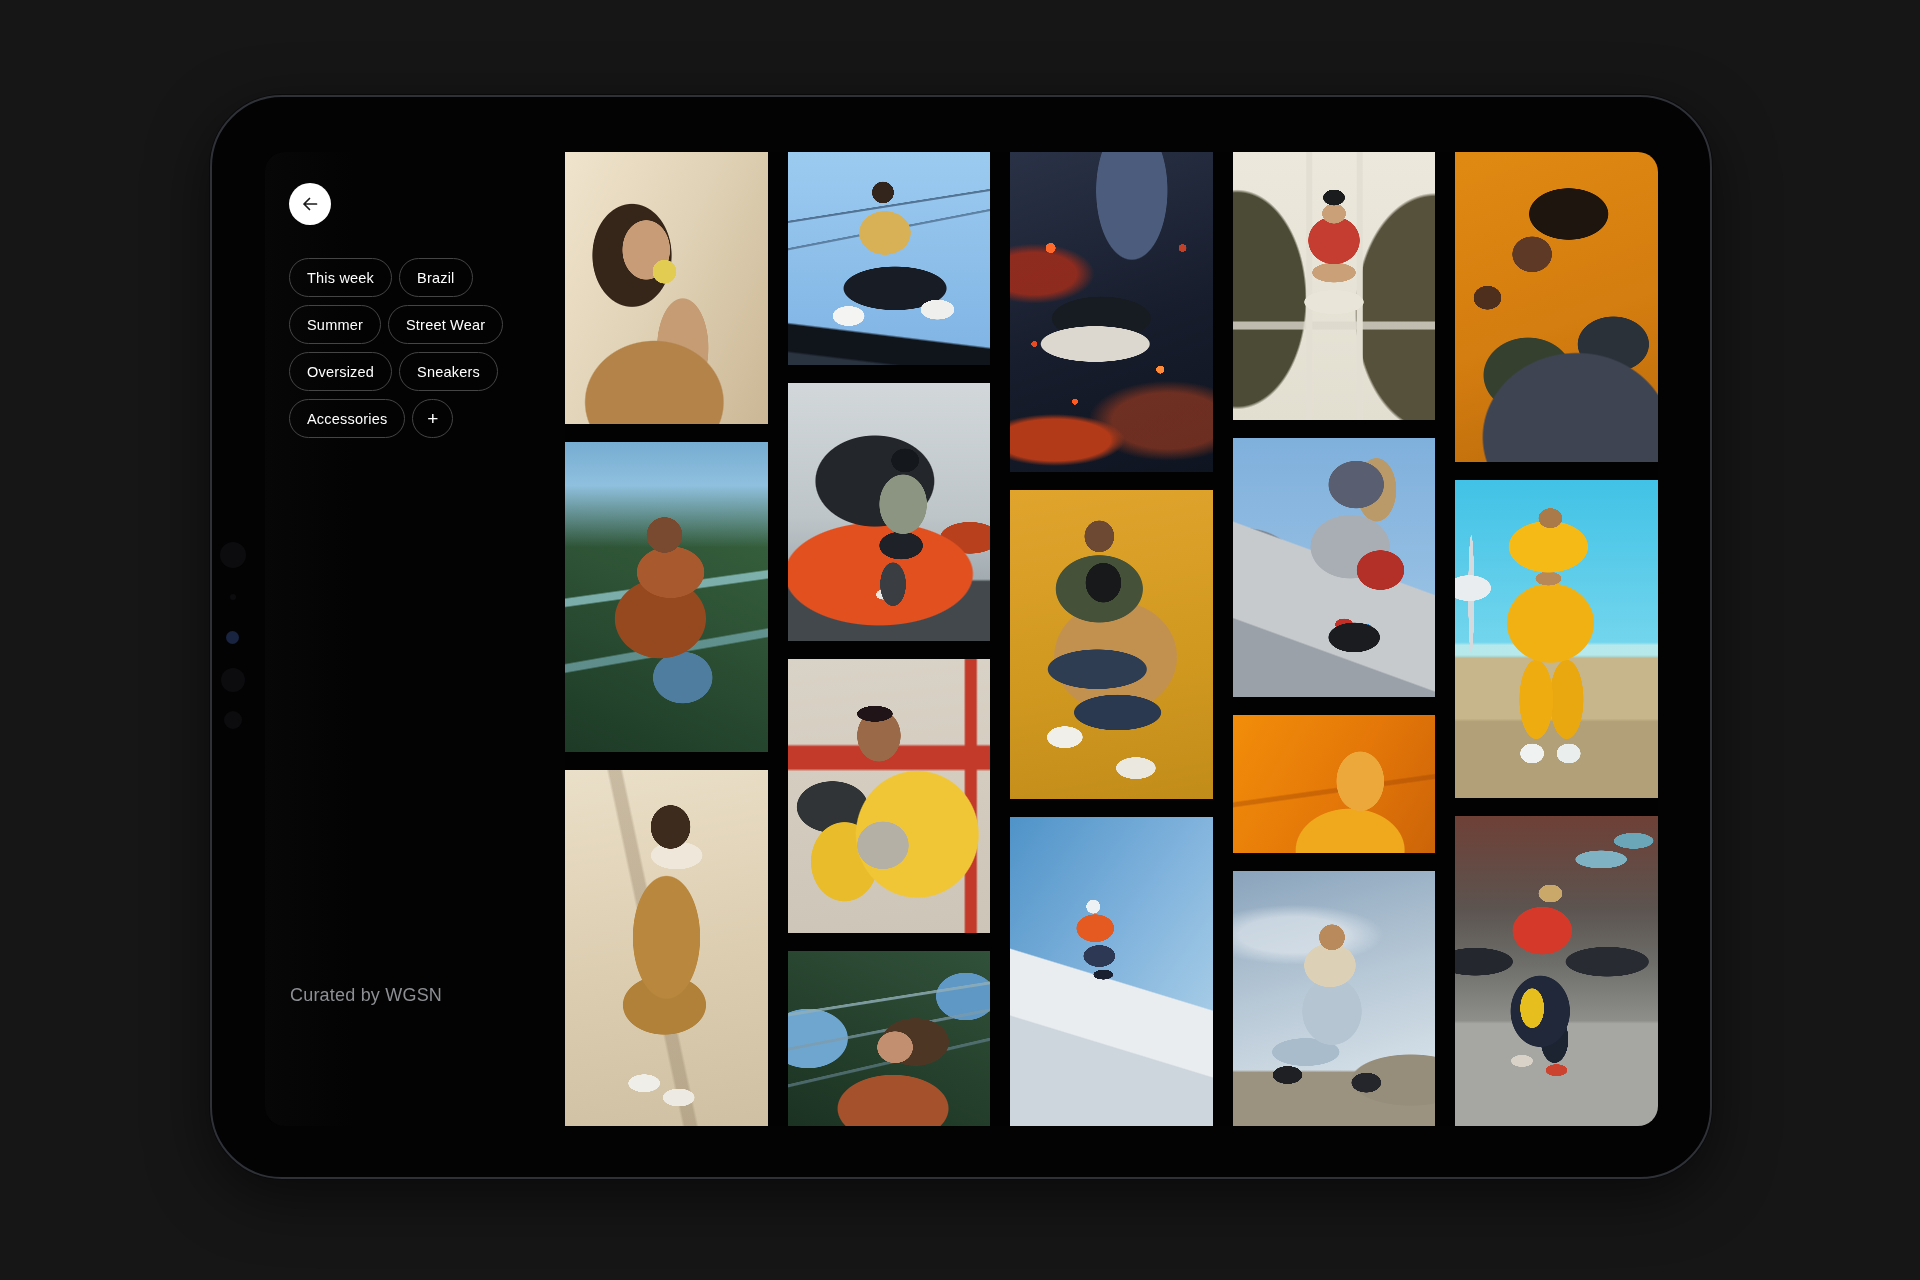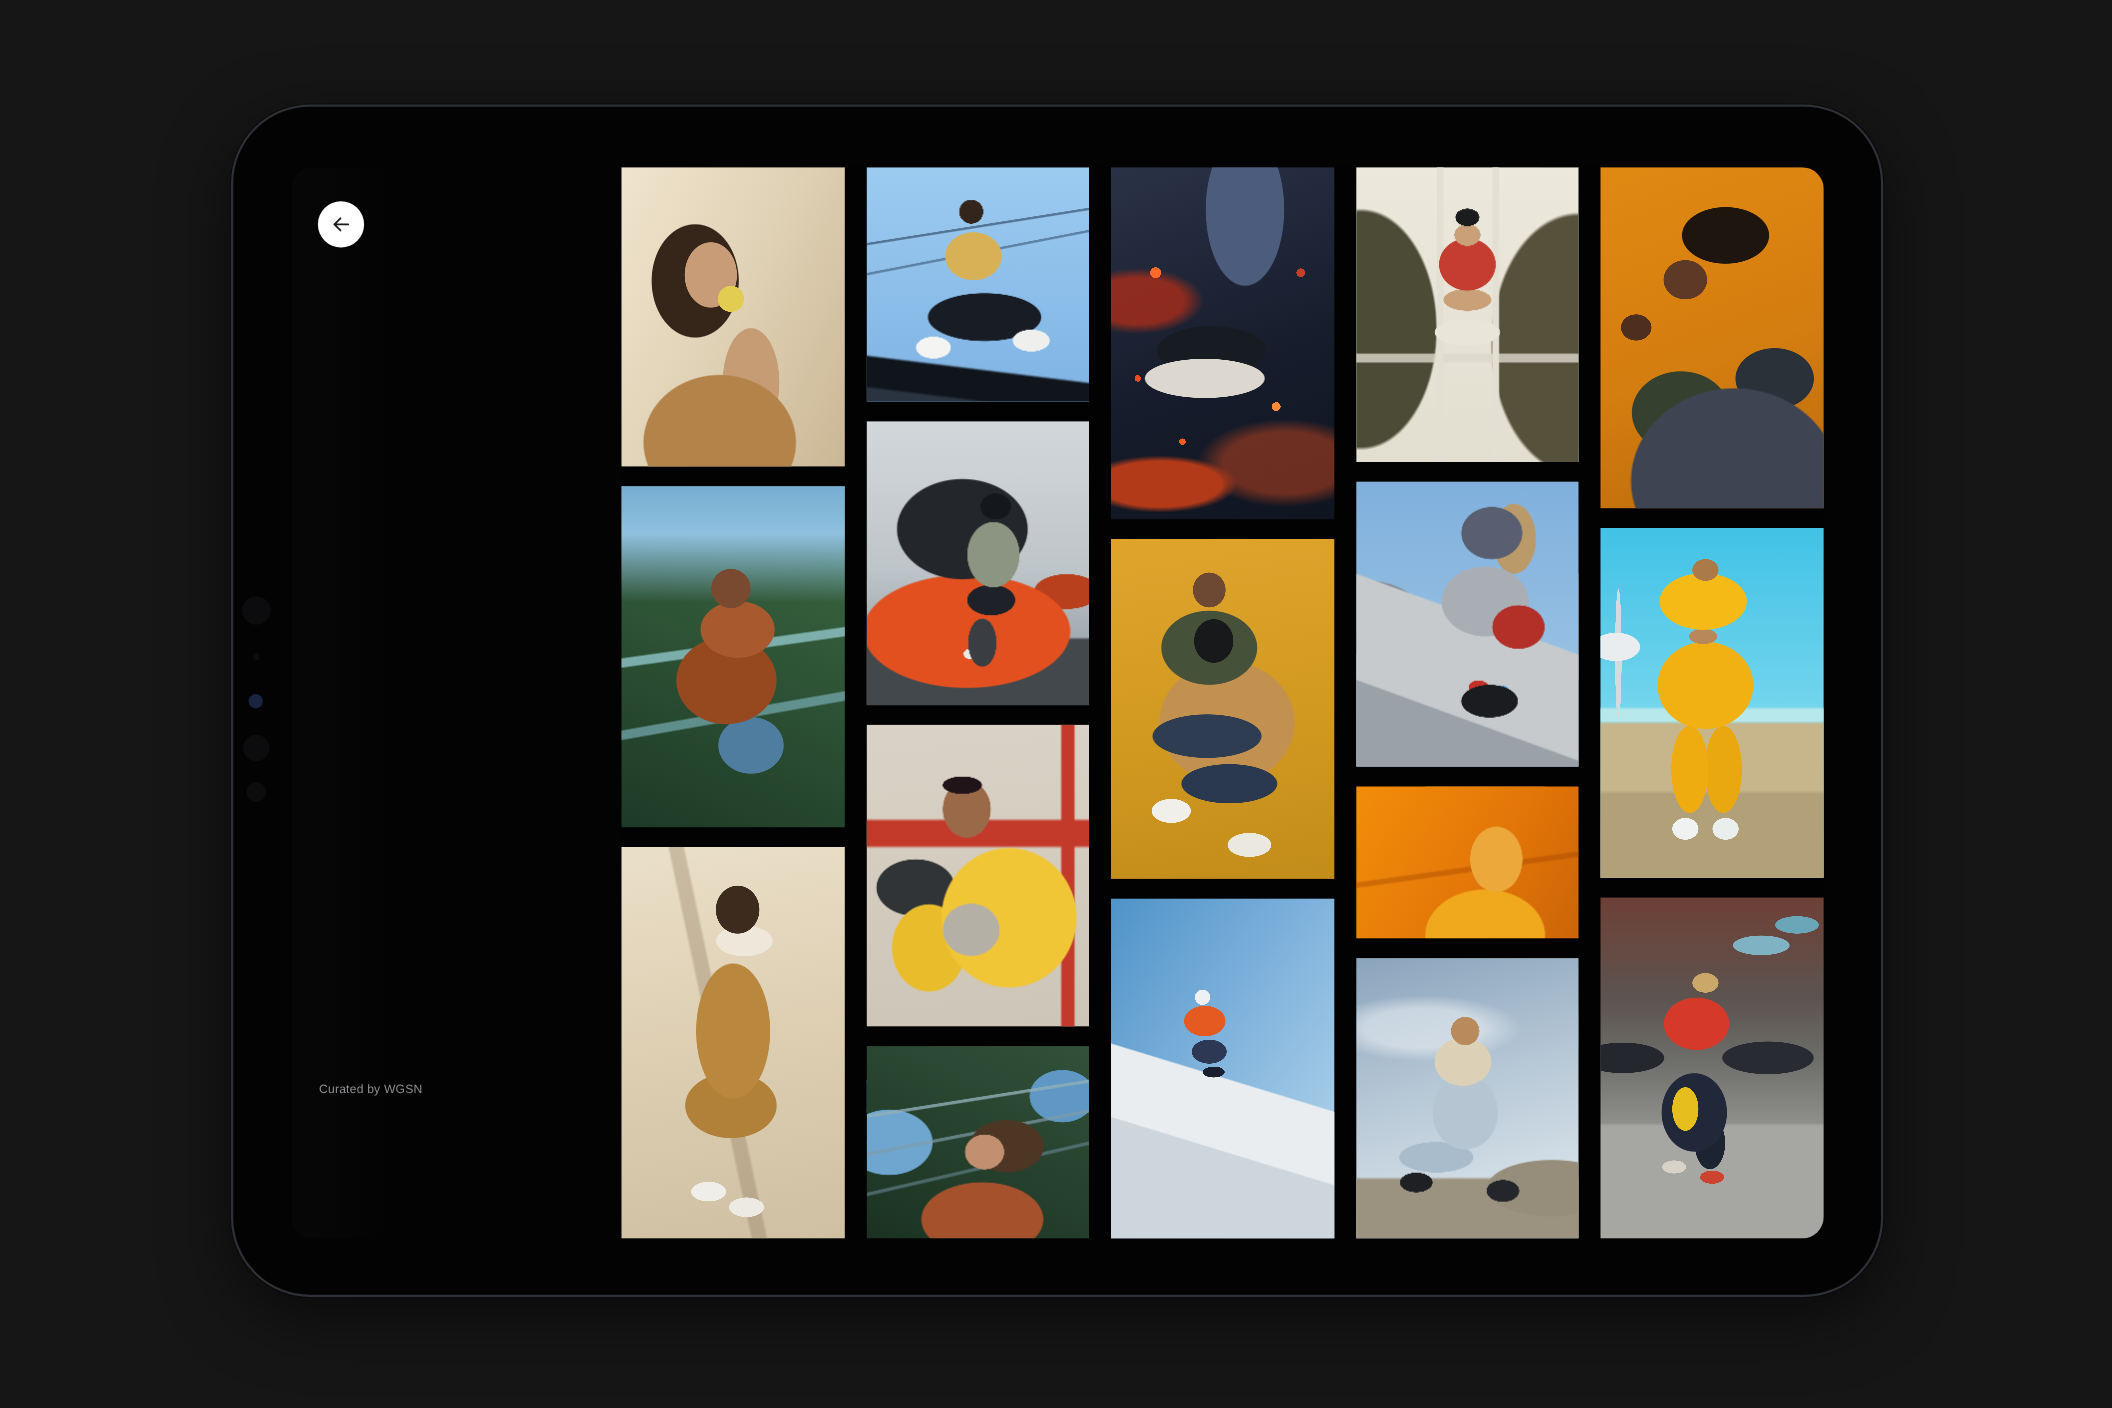--- a/index.html
+++ b/index.html
@@ -55,21 +55,21 @@
     background:transparent;
     border:1px solid #454545;
     border-radius:20px;
     color:#ffffff;font-size:14.5px;letter-spacing:0.2px;
     font-family:"Liberation Sans", sans-serif;
     cursor:pointer;white-space:nowrap;
   }
   .pill.add{width:41px;padding:0;font-size:19px;font-weight:400;}
   .credit{
     position:absolute;left:25px;top:833px;
-    color:#8e8f93;font-size:11px;letter-spacing:0.2px;
+    color:#8e8f93;font-size:18px;letter-spacing:0.2px;
   }
   .grid{
     position:absolute;left:300px;top:0;
     width:1093px;height:974px;
     display:flex;gap:20px;
   }
   .col{flex:1 1 0;display:flex;flex-direction:column;gap:18px;}
   .tile{width:100%;background-color:#222;}
 </style>
 </head>
@@ -85,20 +85,30 @@
   </div>
 
   <div class="screen">
     <aside class="sidebar">
       <button class="back-btn" aria-label="Back">
         <svg width="20" height="20" viewBox="0 0 20 20" fill="none">
           <path d="M16.5 10 H4 M9.5 4.5 L4 10 L9.5 15.5" stroke="#1b1b1b" stroke-width="1.7" stroke-linecap="round" stroke-linejoin="round"></path>
         </svg>
       </button>
 
+      <div class="pills">
+          <button class="pill">This week</button>
+          <button class="pill">Brazil</button>
+          <button class="pill">Summer</button>
+          <button class="pill">Street Wear</button>
+          <button class="pill">Oversized</button>
+          <button class="pill">Sneakers</button>
+          <button class="pill">Accessories</button>
+          <button class="pill add">+</button>
+        </div>
 
       <div class="credit">Curated by WGSN</div>
     </aside>
 
     <main class="grid">
         <div class="col">
           <div class="tile" style="height: 272px; background: radial-gradient(12px at 49% 44%, rgb(227, 204, 82) 98%, transparent), radial-gradient(24px 30px at 40% 36%, rgb(199, 156, 118) 98%, transparent), radial-gradient(40px 52px at 33% 38%, rgb(54, 38, 25) 98%, transparent), radial-gradient(70px 62px at 44% 92%, rgb(179, 131, 74) 98%, transparent), radial-gradient(26px 50px at 58% 72%, rgb(197, 156, 116) 98%, transparent), linear-gradient(115deg, rgb(240, 228, 205) 0%, rgb(224, 210, 182) 48%, rgb(203, 183, 149) 100%);"></div>
           <div class="tile" style="height: 310px; background: radial-gradient(18px 18px at 49% 30%, rgb(122, 74, 48) 98%, transparent), radial-gradient(34px 26px at 52% 42%, rgb(168, 90, 46) 98%, transparent), radial-gradient(46px 40px at 47% 57%, rgb(150, 73, 31) 98%, transparent), radial-gradient(30px 26px at 58% 76%, rgb(79, 125, 160) 98%, transparent), linear-gradient(172deg, transparent 46%, rgba(150, 205, 210, 0.75) 46.5%, rgba(150, 205, 210, 0.75) 48.5%, transparent 49%), linear-gradient(170deg, transparent 64%, rgba(125, 180, 190, 0.65) 64.5%, rgba(125, 180, 190, 0.65) 66.5%, transparent 67%), linear-gradient(rgb(118, 173, 210) 0%, rgb(143, 192, 222) 14%, transparent 34%), linear-gradient(205deg, rgb(60, 106, 66) 0%, rgb(44, 80, 52) 55%, rgb(29, 58, 38) 100%);"></div>
           <div class="tile" style="height: 356px; background: radial-gradient(20px 22px at 52% 16%, rgb(61, 43, 30) 98%, transparent), radial-gradient(26px 14px at 55% 24%, rgb(239, 232, 218) 98%, transparent), radial-gradient(34px 62px at 50% 47%, rgb(185, 136, 62) 98%, transparent), radial-gradient(42px 30px at 49% 66%, rgb(177, 129, 58) 98%, transparent), radial-gradient(16px 9px at 39% 88%, rgb(240, 238, 232) 98%, transparent), radial-gradient(16px 9px at 56% 92%, rgb(236, 234, 226) 98%, transparent), linear-gradient(78deg, transparent 42%, rgba(125, 105, 78, 0.3) 43%, rgba(125, 105, 78, 0.3) 47%, transparent 48%), linear-gradient(170deg, rgb(234, 223, 200) 0%, rgb(220, 205, 176) 55%, rgb(207, 192, 164) 100%);"></div>
         </div>

